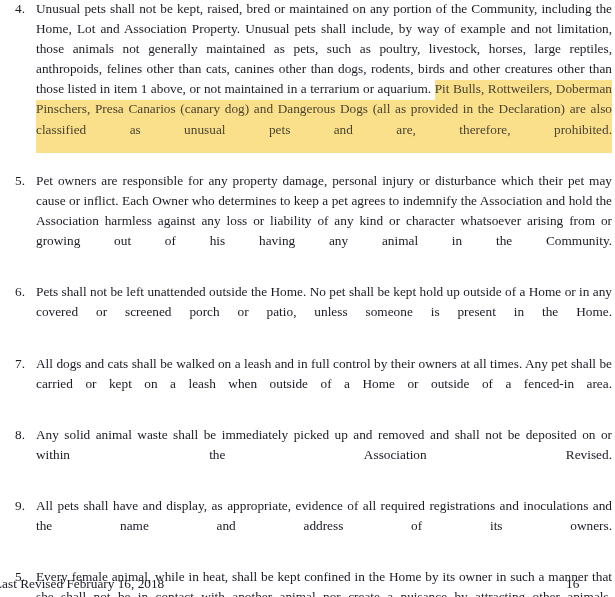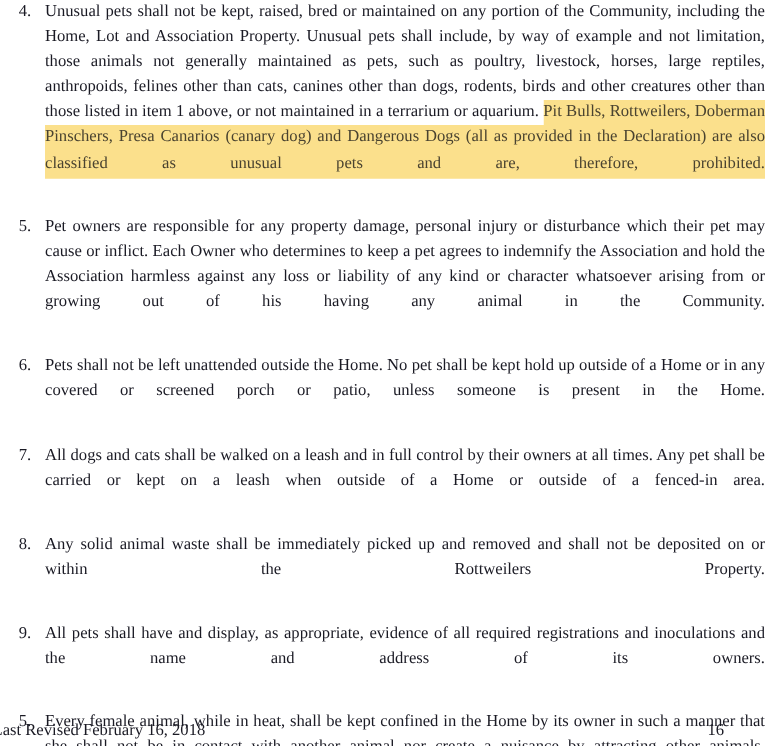--- a/index.html
+++ b/index.html
@@ -66,21 +66,21 @@
     content: "";
     display: inline-block;
     width: 100%;
   }
 
   .hl {
     background-color: #fbe08c;
     color: #4a4330;
     box-decoration-break: clone;
     -webkit-box-decoration-break: clone;
-    padding: 1px 0 6px 0;
+    padding: 1px 0 16px 0;
   }
 
   
   #page-footer {
     position: absolute;
     left: 0;
     bottom: 4px;
     width: 615px;
     height: 22px;
   }
@@ -123,21 +123,21 @@
       <div class="rule-item">
         <div class="rule-number">6.</div>
         <div class="rule-text"><span>Pets shall not be left unattended outside the Home. No pet shall be kept hold up outside of a Home or in any covered or screened porch or patio, unless someone is present in the Home.</span></div>
       </div>
       <div class="rule-item">
         <div class="rule-number">7.</div>
         <div class="rule-text"><span>All dogs and cats shall be walked on a leash and in full control by their owners at all times. Any pet shall be carried or kept on a leash when outside of a Home or outside of a fenced-in area.</span></div>
       </div>
       <div class="rule-item">
         <div class="rule-number">8.</div>
-        <div class="rule-text"><span>Any solid animal waste shall be immediately picked up and removed and shall not be deposited on or within the Rottweilers Property.</span></div>
+        <div class="rule-text"><span>Any solid animal waste shall be immediately picked up and removed and shall not be deposited on or within the Association Revised.</span></div>
       </div>
       <div class="rule-item">
         <div class="rule-number">9.</div>
         <div class="rule-text"><span>All pets shall have and display, as appropriate, evidence of all required registrations and inoculations and the name and address of its owners.</span></div>
       </div>
       <div class="rule-item">
         <div class="rule-number">5.</div>
         <div class="rule-text"><span>Every female animal, while in heat, shall be kept confined in the Home by its owner in such a manner that she shall not be in contact with another animal nor create a nuisance by attracting other animals.</span></div>
       </div>
     </div>

